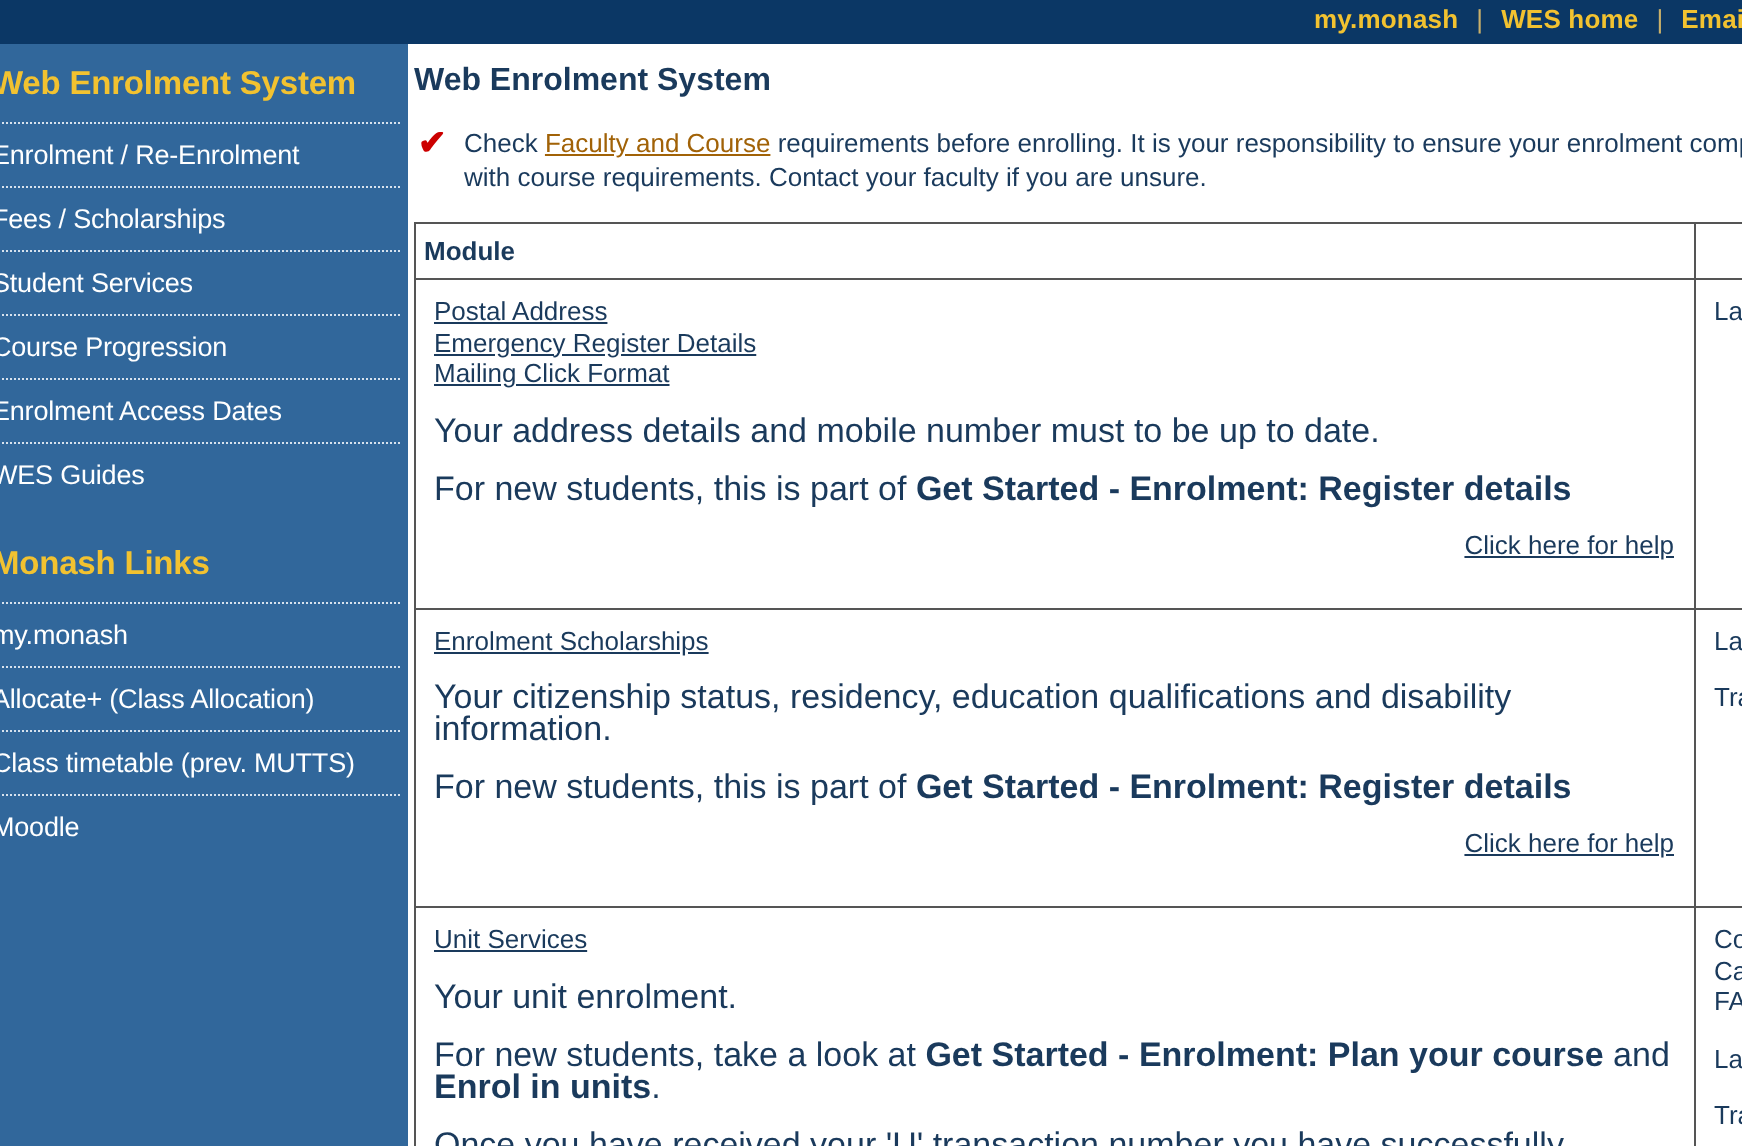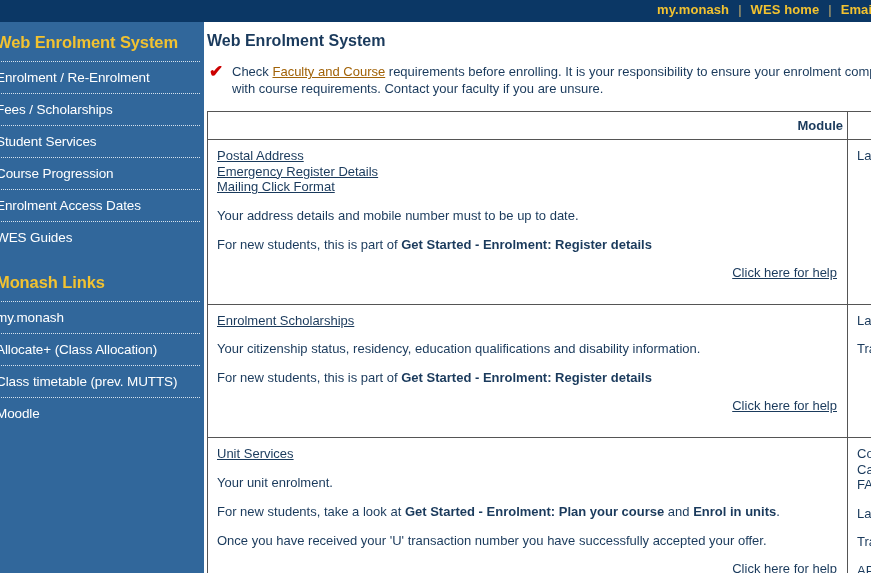--- a/index.html
+++ b/index.html
@@ -156,41 +156,41 @@
   .enrol-table th,
   .enrol-table td {
     border: 1px solid #555555;
     vertical-align: top;
     padding: 0;
   }
   .col-module { width: 640px; }
   .col-status { width: 200px; }
 
   .enrol-table thead th {
-    text-align: right;
+    text-align: left;
     font-size: 13px;
     font-weight: bold;
     color: #1a3a5c;
     padding: 6px 4px 6px 4px;
     background: #ffffff;
   }
   .cell-pad {
     padding: 8px 9px 24px 9px;
   }
   .mod-links a {
     display: block;
     color: #1a3a5c;
     text-decoration: underline;
     font-size: 13px;
     line-height: 15.5px;
     margin-bottom: 0;
   }
   .mod-para {
     margin: 13px 0 0 0;
-    font-size: 13px;
+    font-size: 17px;
     line-height: 16px;
     color: #1a3a5c;
   }
   .mod-para b { font-weight: bold; }
   .help-row {
     text-align: right;
     margin-top: 12px;
     padding-right: 1px;
   }
   .help-row a {

